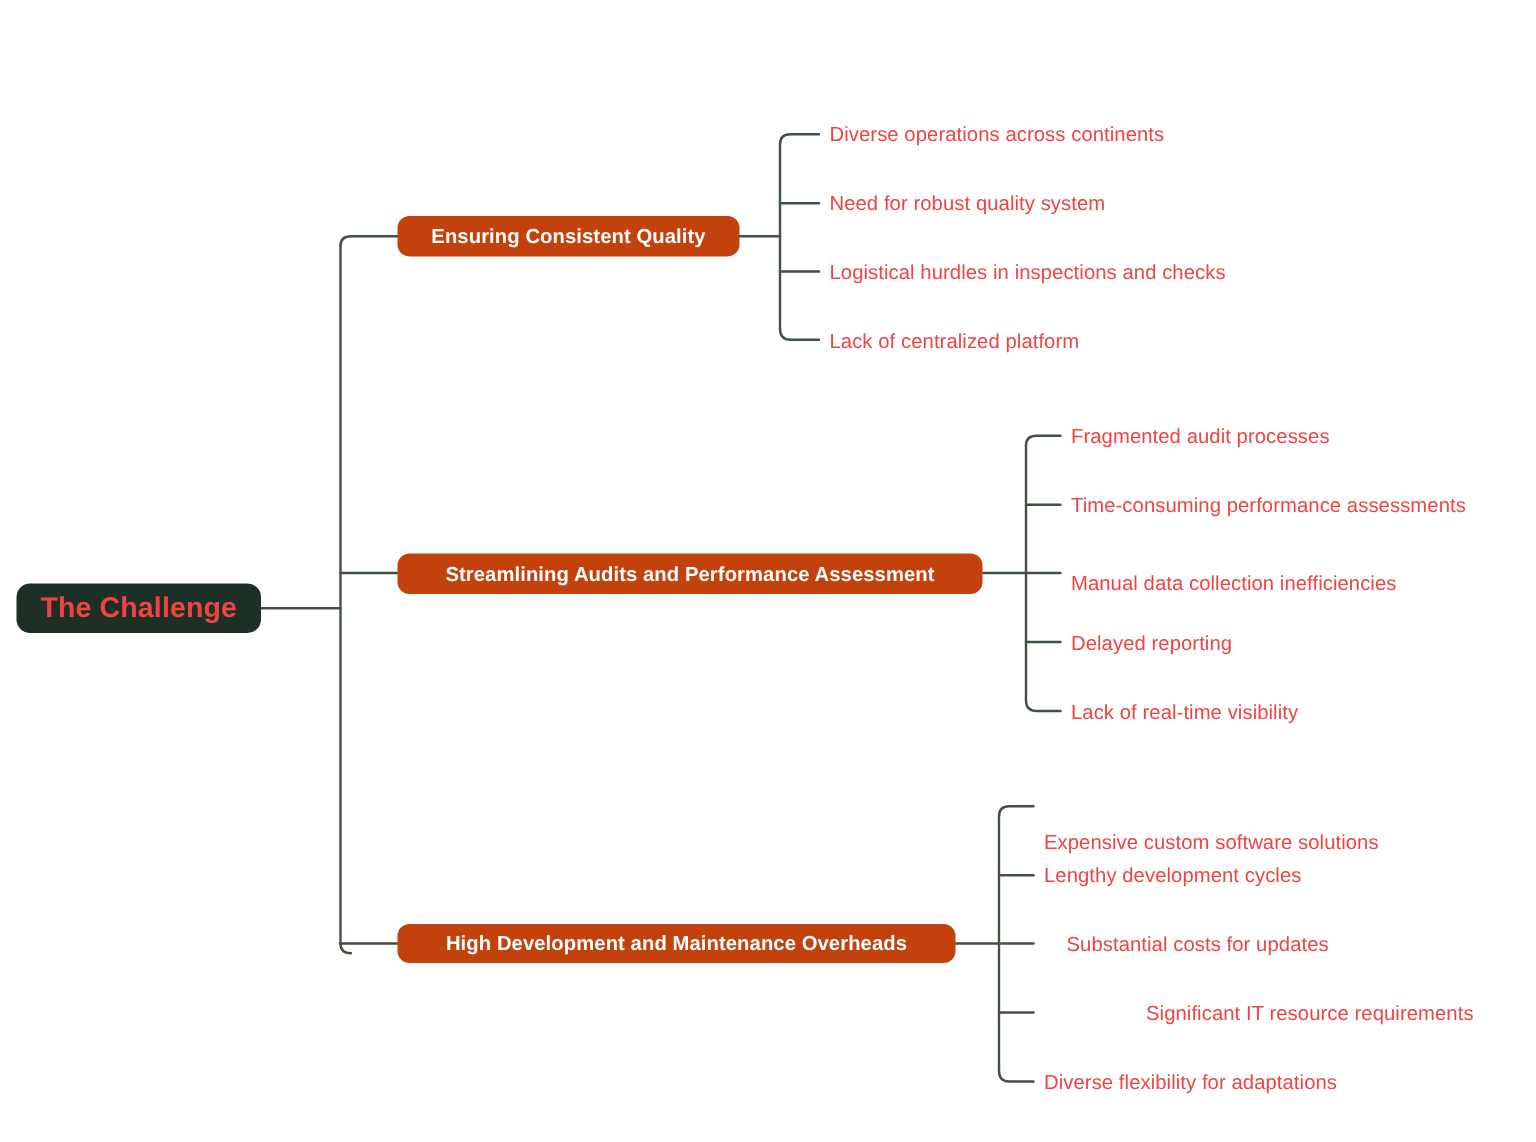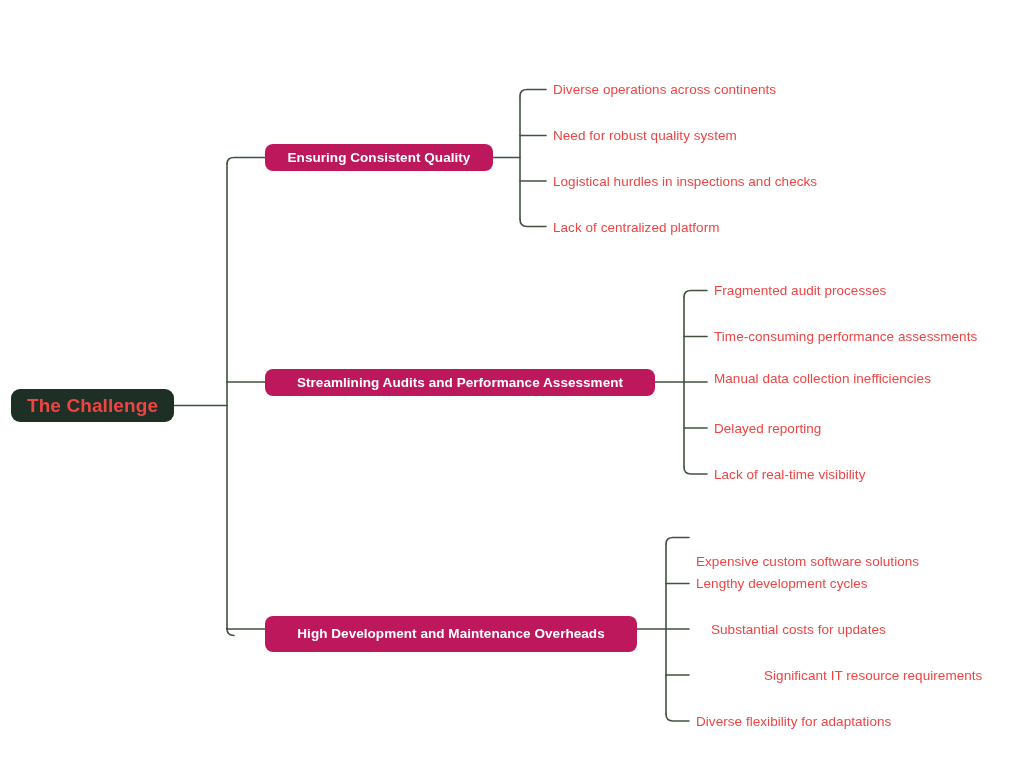--- a/index.html
+++ b/index.html
@@ -40,21 +40,21 @@
   .node-root {
     background: #1e3026;
     color: #ef4444;
     border-radius: 9px;
     font-size: 19px;
     font-weight: bold;
     letter-spacing: 0.1px;
     padding: 0 16px;
   }
   .node-branch {
-    background: #be185d;
+    background: #c2410c;
     color: #ffffff;
     border-radius: 8px;
     font-size: 13.5px;
     font-weight: bold;
     letter-spacing: 0.05px;
     padding: 0 14px;
   }
   .leaf-label {
     position: absolute;
     color: #ef4444;
@@ -121,25 +121,25 @@
   <div class="leaf-label" style="left:553px; top:82px;">Diverse operations across continents</div>
   <div class="leaf-label" style="left:553px; top:128px;">Need for robust quality system</div>
   <div class="leaf-label" style="left:553px; top:173.5px;">Logistical hurdles in inspections and checks</div>
   <div class="leaf-label" style="left:553px; top:219.5px;">Lack of centralized platform</div>
 
   <div class="node node-branch" style="left:265px; top:368.5px; width:390px; height:27px;">
     <span>Streamlining Audits and Performance Assessment</span>
   </div>
   <div class="leaf-label" style="left:714px; top:283px;">Fragmented audit processes</div>
   <div class="leaf-label" style="left:714px; top:329px;">Time-consuming performance assessments</div>
-  <div class="leaf-label" style="left:714px; top:371px;">Manual data collection inefficiencies</div>
+  <div class="leaf-label" style="left:714px; top:381px;">Manual data collection inefficiencies</div>
   <div class="leaf-label" style="left:714px; top:420.5px;">Delayed reporting</div>
   <div class="leaf-label" style="left:714px; top:466.5px;">Lack of real-time visibility</div>
 
-  <div class="node node-branch" style="left:265px; top:615.5px; width:372px; height:36px;">
+  <div class="node node-branch" style="left:265px; top:615.5px; width:372px; height:26px;">
     <span>High Development and Maintenance Overheads</span>
   </div>
   <div class="leaf-label" style="left:696px; top:530px;margin-top:24px;">Expensive custom software solutions</div>
   <div class="leaf-label" style="left:696px; top:576px;">Lengthy development cycles</div>
   <div class="leaf-label" style="left:711px; top:621.5px;">Substantial costs for updates</div>
   <div class="leaf-label" style="left:716px; top:667.5px;margin-left:48px;">Significant IT resource requirements</div>
   <div class="leaf-label" style="left:696px; top:713.5px;">Diverse flexibility for adaptations</div>
 
 </div>
 

